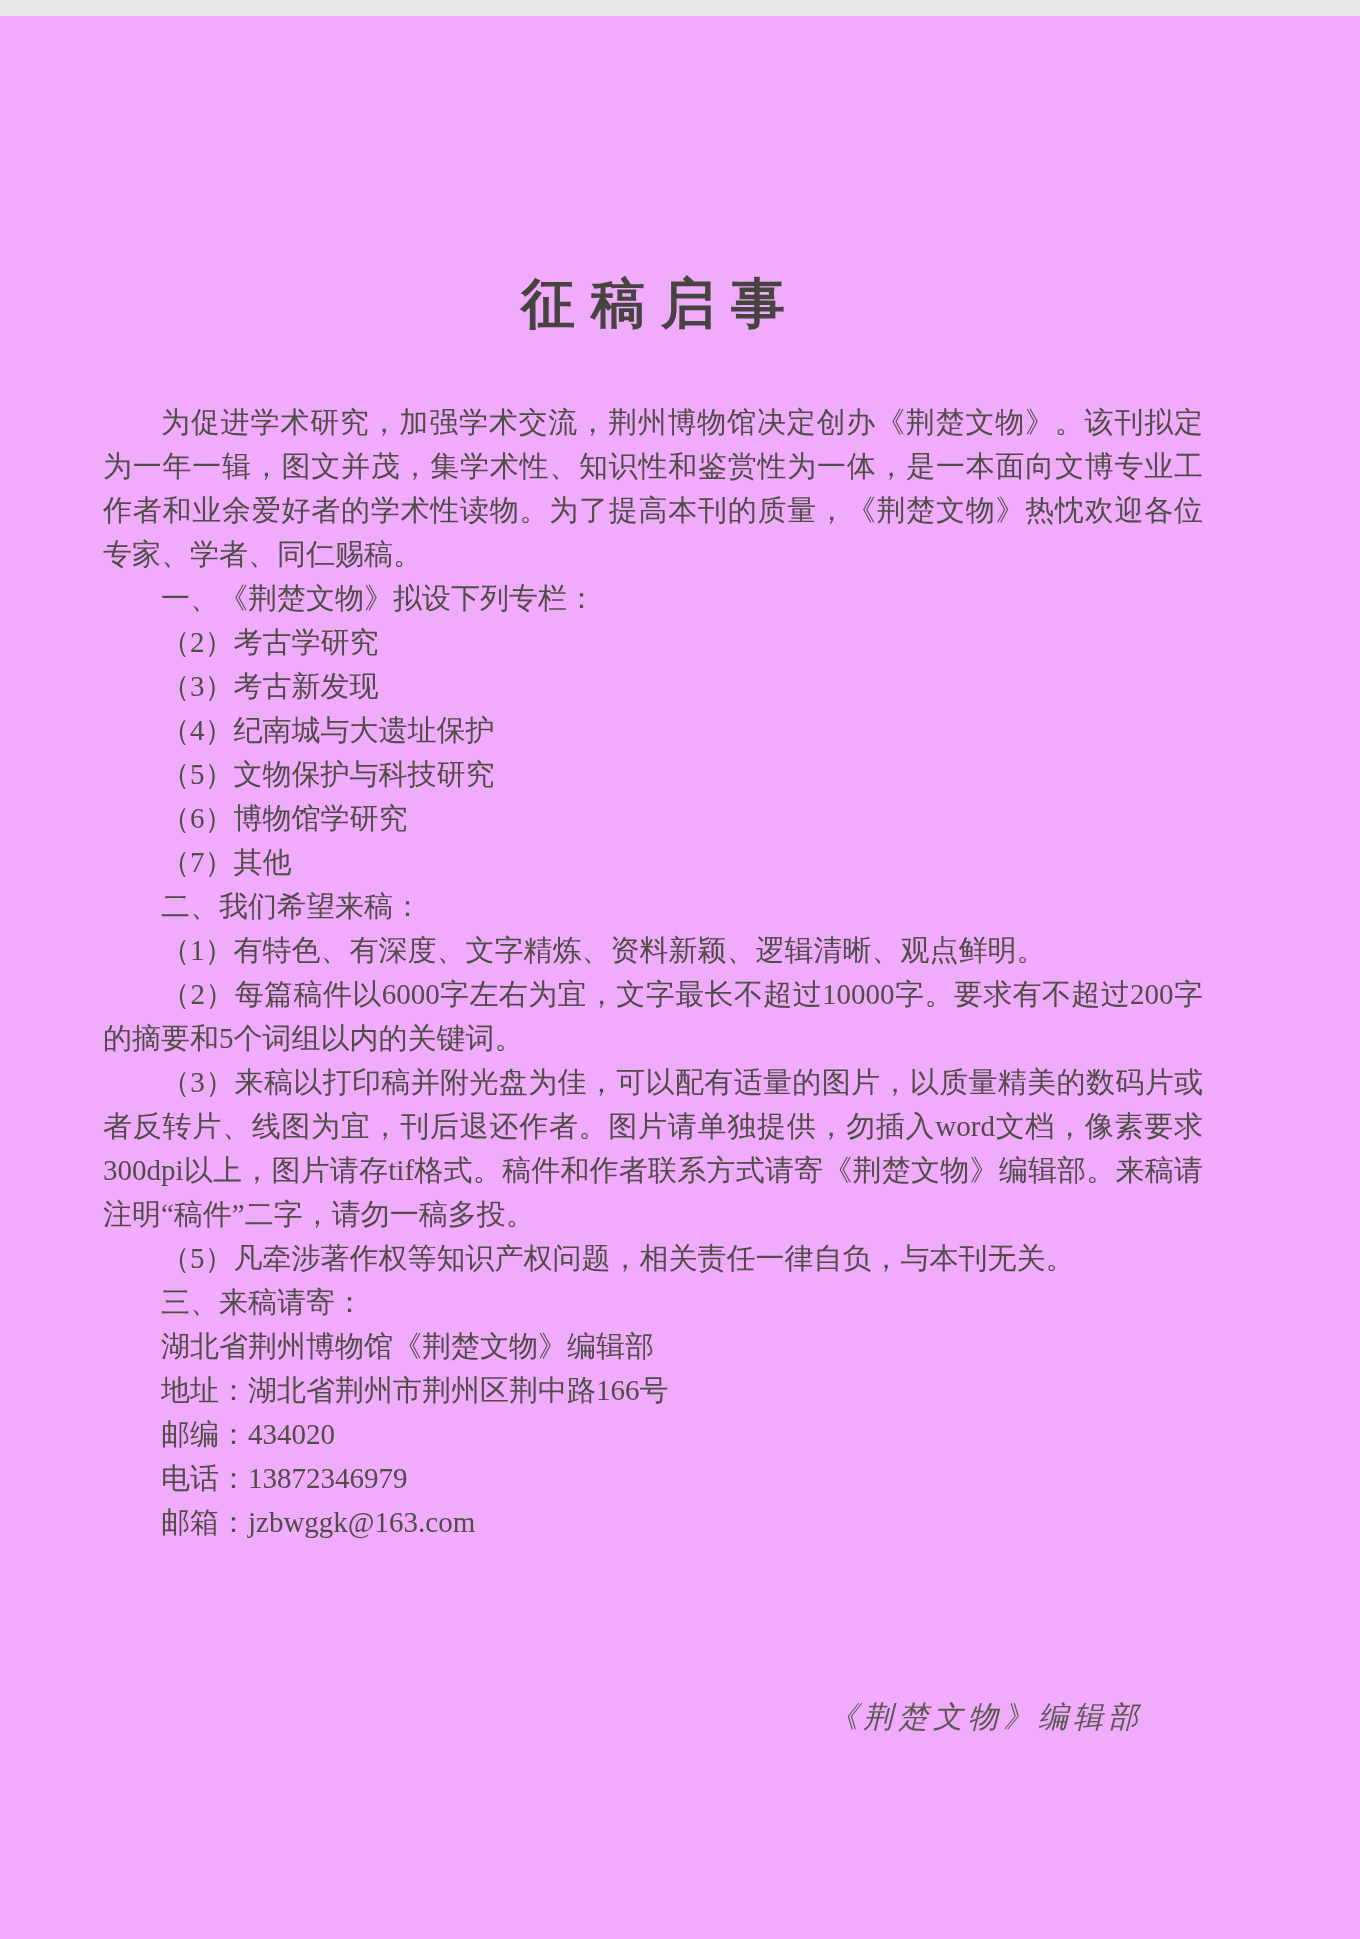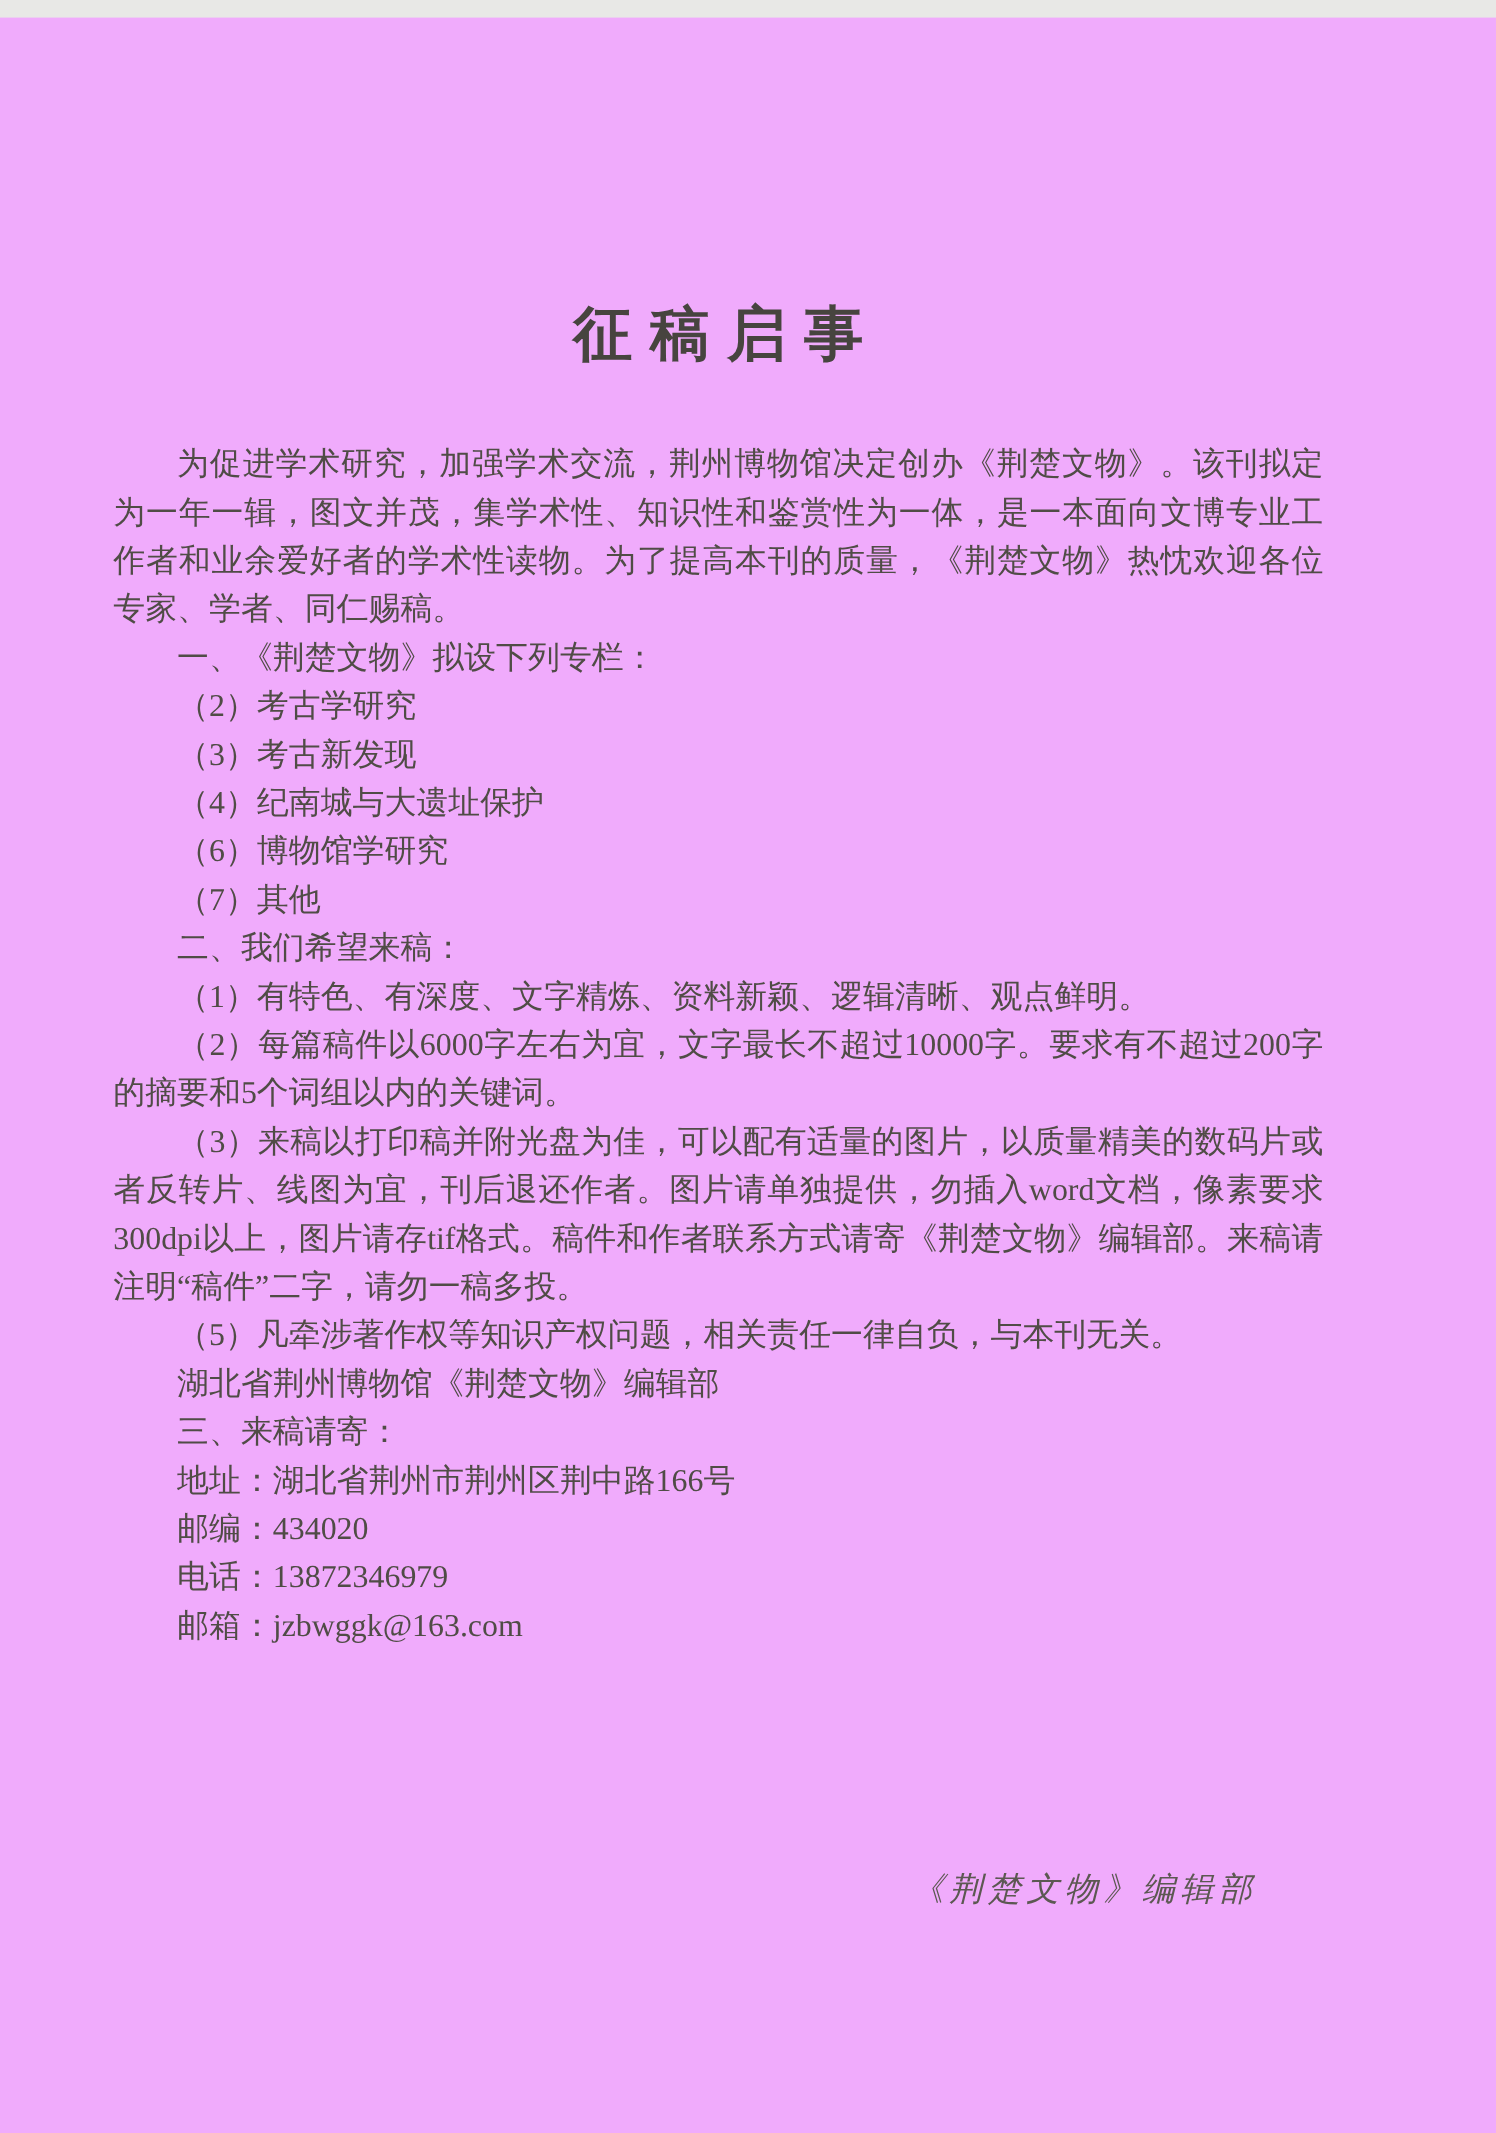--- a/index.html
+++ b/index.html
@@ -60,29 +60,30 @@
 <div class="page">
   <div class="notice-title">征稿启事</div>
 
   <div class="notice-body">
     <p>为促进学术研究，加强学术交流，荆州博物馆决定创办《荆楚文物》。该刊拟定为一年一辑，图文并茂，集学术性、知识性和鉴赏性为一体，是一本面向文博专业工作者和业余爱好者的学术性读物。为了提高本刊的质量，《荆楚文物》热忱欢迎各位专家、学者、同仁赐稿。</p>
     <div id="sections">
         <p>一、《荆楚文物》拟设下列专栏：</p>
         <p>（2）考古学研究</p>
         <p>（3）考古新发现</p>
         <p>（4）纪南城与大遗址保护</p>
+        <p>（5）文物保护与科技研究</p>
         <p>（6）博物馆学研究</p>
         <p>（7）其他</p>
         <p>二、我们希望来稿：</p>
         <p>（1）有特色、有深度、文字精炼、资料新颖、逻辑清晰、观点鲜明。</p>
         <p>（2）每篇稿件以6000字左右为宜，文字最长不超过10000字。要求有不超过200字的摘要和5个词组以内的关键词。</p>
         <p>（3）来稿以打印稿并附光盘为佳，可以配有适量的图片，以质量精美的数码片或者反转片、线图为宜，刊后退还作者。图片请单独提供，勿插入word文档，像素要求300dpi以上，图片请存tif格式。稿件和作者联系方式请寄《荆楚文物》编辑部。来稿请注明“稿件”二字，请勿一稿多投。</p>
         <p>（5）凡牵涉著作权等知识产权问题，相关责任一律自负，与本刊无关。</p>
+        <p>三、来稿请寄：</p>
         <p>湖北省荆州博物馆《荆楚文物》编辑部</p>
-        <p>三、来稿请寄：</p>
         <p>地址：湖北省荆州市荆州区荆中路166号</p>
         <p>邮编：434020</p>
         <p>电话：13872346979</p>
         <p>邮箱：jzbwggk@163.com</p>
       </div>
   </div>
 
   <div class="signature">《荆楚文物》编辑部</div>
 </div>
 

